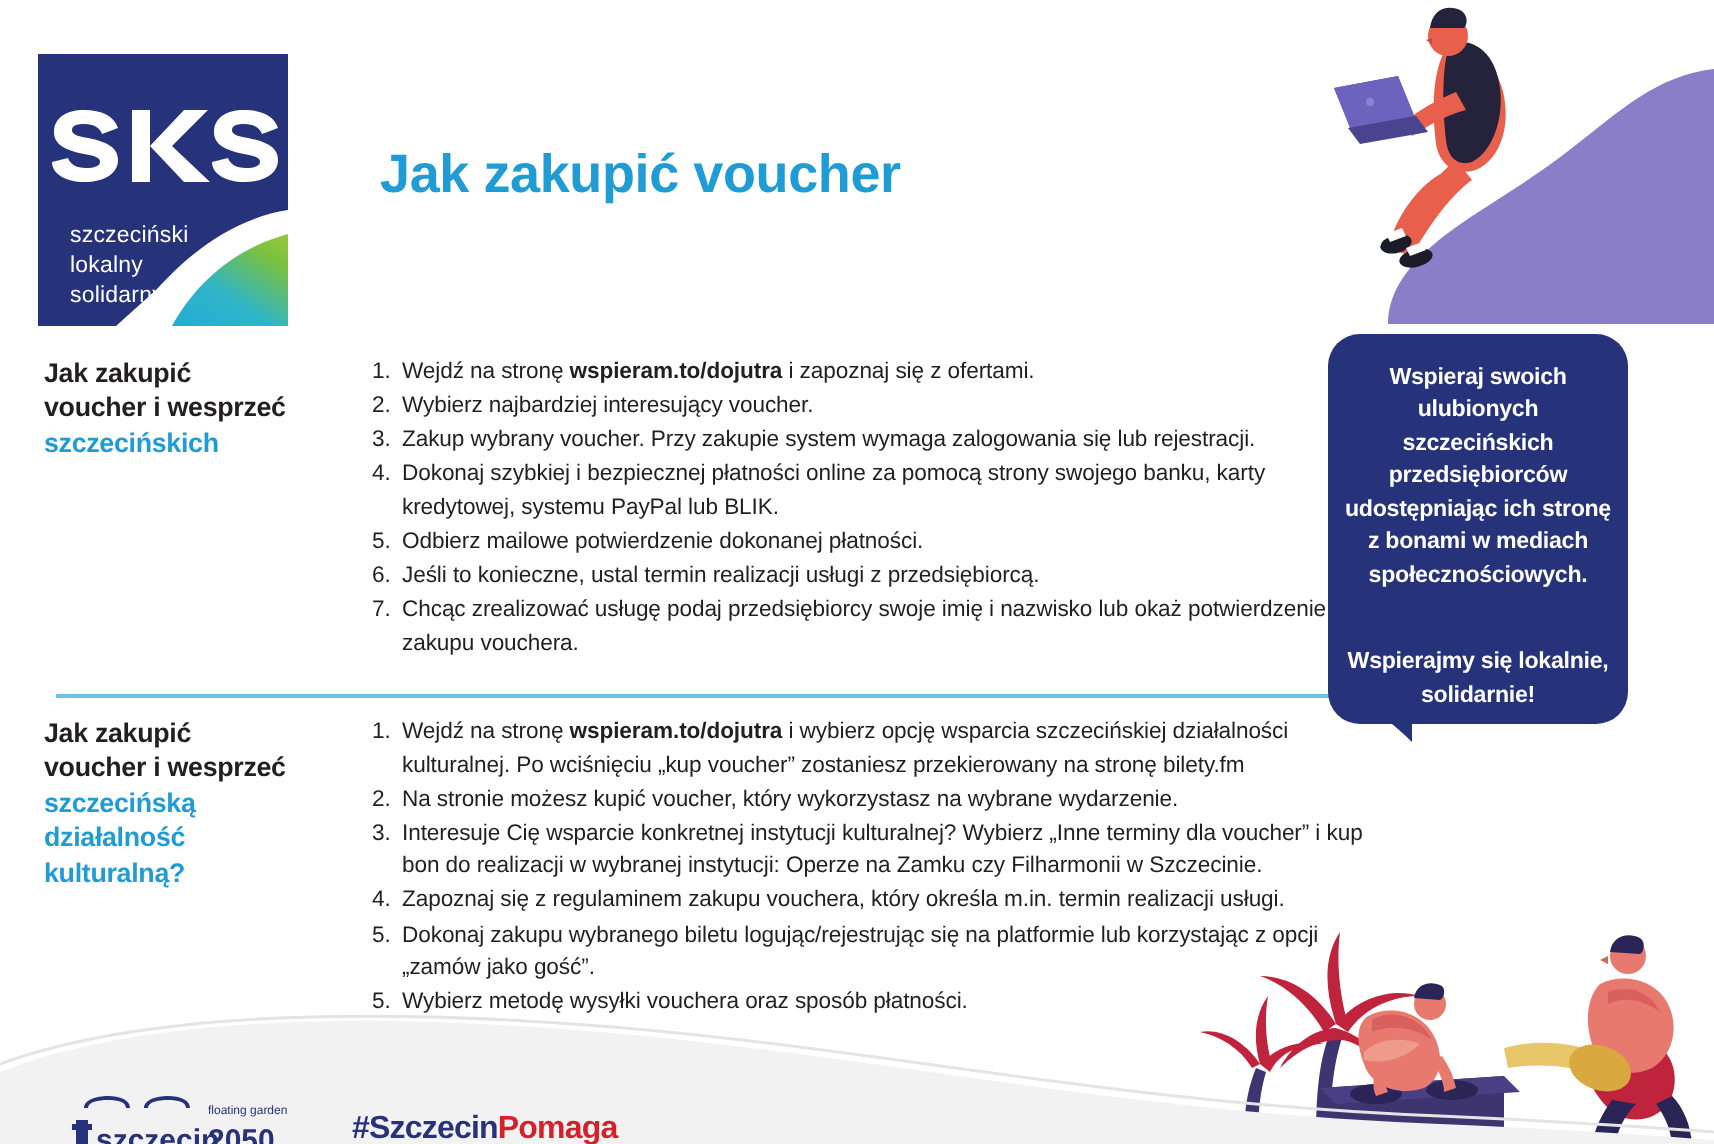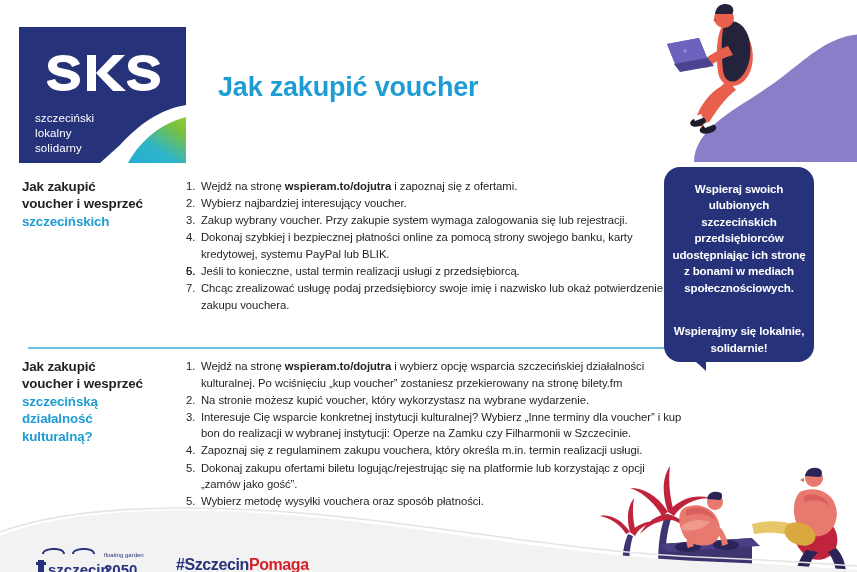--- a/index.html
+++ b/index.html
@@ -14,37 +14,37 @@
 
   
   .illo-top{position:absolute;left:636px;top:-6px;width:230px;height:175px;}
   .illo-bottom{position:absolute;left:600px;top:452px;width:262px;height:122px;}
 
   
   .footer-wave{position:absolute;left:0;top:500px;width:857px;height:72px;}
 
   
   .logo-box{
-    position:absolute;left:19px;top:27px;width:167px;height:136px;
+    position:absolute;left:19px;top:27px;width:125px;height:136px;
     background:#26327a;overflow:hidden;
   }
   .logo-mark{
     position:absolute;left:50%;top:26px;transform:translateX(-50%);
     width:120px;height:42px;
   }
   .logo-words{
     position:absolute;left:16px;top:84px;
     color:#ffffff;font-size:11.5px;line-height:1.32;font-weight:400;
     letter-spacing:.1px;
   }
   .logo-swoosh{position:absolute;right:0;bottom:0;width:92px;height:66px;}
 
   
   .title{
-    position:absolute;left:218px;top:72px;
+    position:absolute;left:190px;top:72px;
     color:#1f9cd4;font-size:27px;font-weight:bold;letter-spacing:-.2px;
     white-space:nowrap;
   }
 
   
   .section{position:absolute;display:flex;}
   .sec1{left:22px;top:178px;width:650px;}
   .sec2{left:22px;top:358px;width:662px;}
 
   .sec-head{
@@ -159,21 +159,21 @@
       <span>Jak zakupić</span><br>
       <span>voucher i wesprzeć</span>
       <span class="hl">szczecińskich</span>
     </div>
     <div class="sec-body">
       <ol class="steps" id="steps-0">
           <li><span class="num">1.</span><span>Wejdź na stronę </span><b>wspieram.to/dojutra</b><span> i zapoznaj się z ofertami.</span></li>
           <li><span class="num">2.</span><span>Wybierz najbardziej interesujący voucher.</span></li>
           <li><span class="num">3.</span><span>Zakup wybrany voucher. Przy zakupie system wymaga zalogowania się lub rejestracji.</span></li>
           <li><span class="num">4.</span><span>Dokonaj szybkiej i bezpiecznej płatności online za pomocą strony swojego banku, karty kredytowej, systemu PayPal lub BLIK.</span></li>
-          <li><span class="num">5.</span></li>
+          <li><span class="num">5.</span><span>Odbierz mailowe potwierdzenie dokonanej płatności.</span></li>
           <li><span class="num">6.</span><span>Jeśli to konieczne, ustal termin realizacji usługi z przedsiębiorcą.</span></li>
           <li><span class="num">7.</span><span>Chcąc zrealizować usługę podaj przedsiębiorcy swoje imię i nazwisko lub okaż potwierdzenie zakupu vouchera.</span></li>
         </ol>
     </div>
   </div>
 
   <div class="divider"></div>
 
   <div class="section sec2">
     <div class="sec-head">
@@ -182,21 +182,21 @@
       <span class="hl">szczecińską</span>
       <span class="hl">działalność</span>
       <span class="hl">kulturalną?</span>
     </div>
     <div class="sec-body">
       <ol class="steps" id="steps-1">
           <li><span class="num">1.</span><span>Wejdź na stronę </span><b>wspieram.to/dojutra</b><span> i wybierz opcję wsparcia szczecińskiej działalności kulturalnej. Po wciśnięciu „kup voucher” zostaniesz przekierowany na stronę bilety.fm</span></li>
           <li><span class="num">2.</span><span>Na stronie możesz kupić voucher, który wykorzystasz na wybrane wydarzenie.</span></li>
           <li><span class="num">3.</span><span>Interesuje Cię wsparcie konkretnej instytucji kulturalnej? Wybierz „Inne terminy dla voucher” i kup bon do realizacji w wybranej instytucji: Operze na Zamku czy Filharmonii w Szczecinie.</span></li>
           <li><span class="num">4.</span><span>Zapoznaj się z regulaminem zakupu vouchera, który określa m.in. termin realizacji usługi.</span></li>
-          <li><span class="num">5.</span><span>Dokonaj zakupu ofertami biletu logując/rejestrując się na platformie lub korzystając z opcji „zamów jako gość”.</span></li>
+          <li><span class="num">5.</span><span>Dokonaj zakupu wybranego biletu logując/rejestrując się na platformie lub korzystając z opcji „zamów jako gość”.</span></li>
           <li><span class="num">5.</span><span>Wybierz metodę wysyłki vouchera oraz sposób płatności.</span></li>
         </ol>
     </div>
   </div>
 
   <svg class="bubble-tail" viewBox="0 0 34 44">
     <path d="M34 0 C26 6 14 16 0 21 C14 26 26 36 34 44 Z" fill="#26327a"></path>
   </svg>
   <div class="bubble">
     <div>Wspieraj swoich ulubionych szczecińskich przedsiębiorców udostępniając ich stronę z bonami w mediach społecznościowych.</div>

